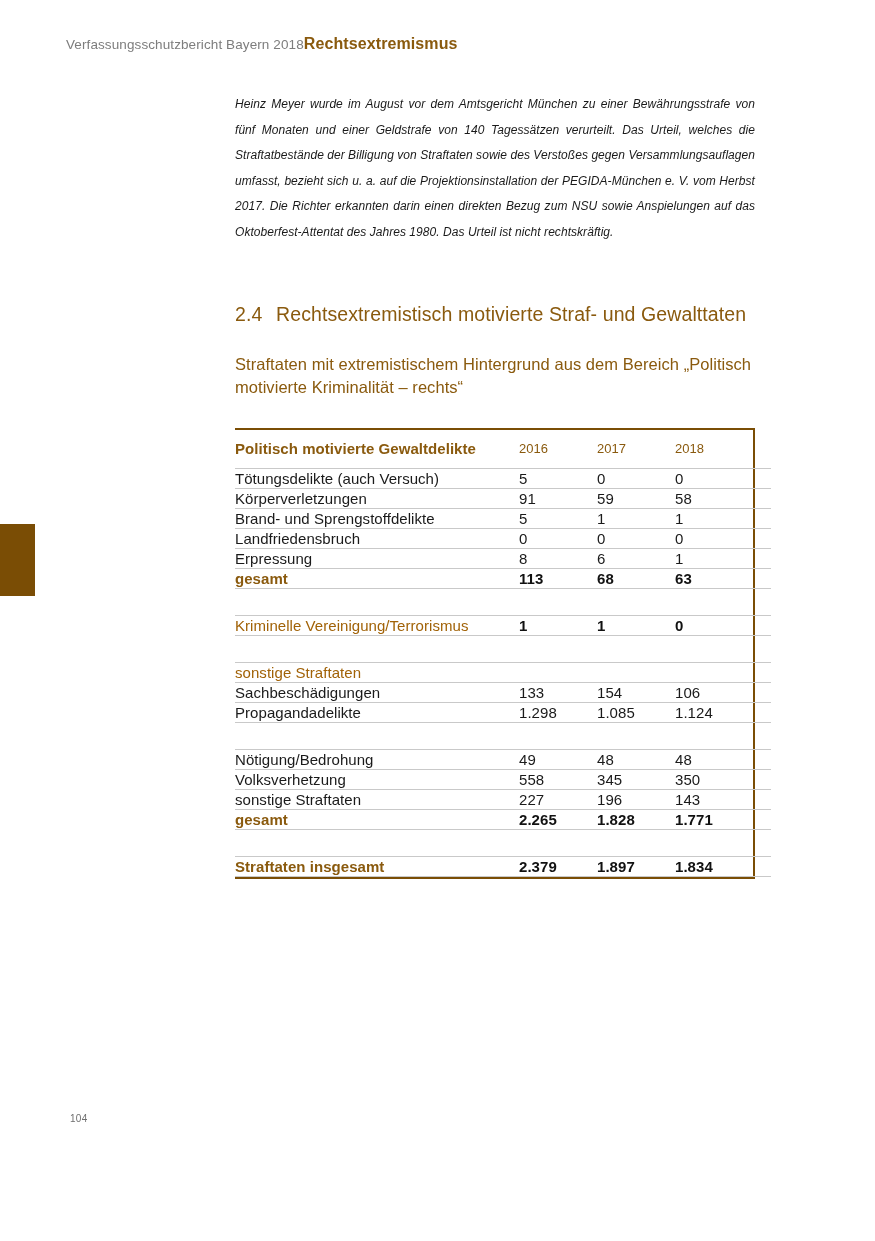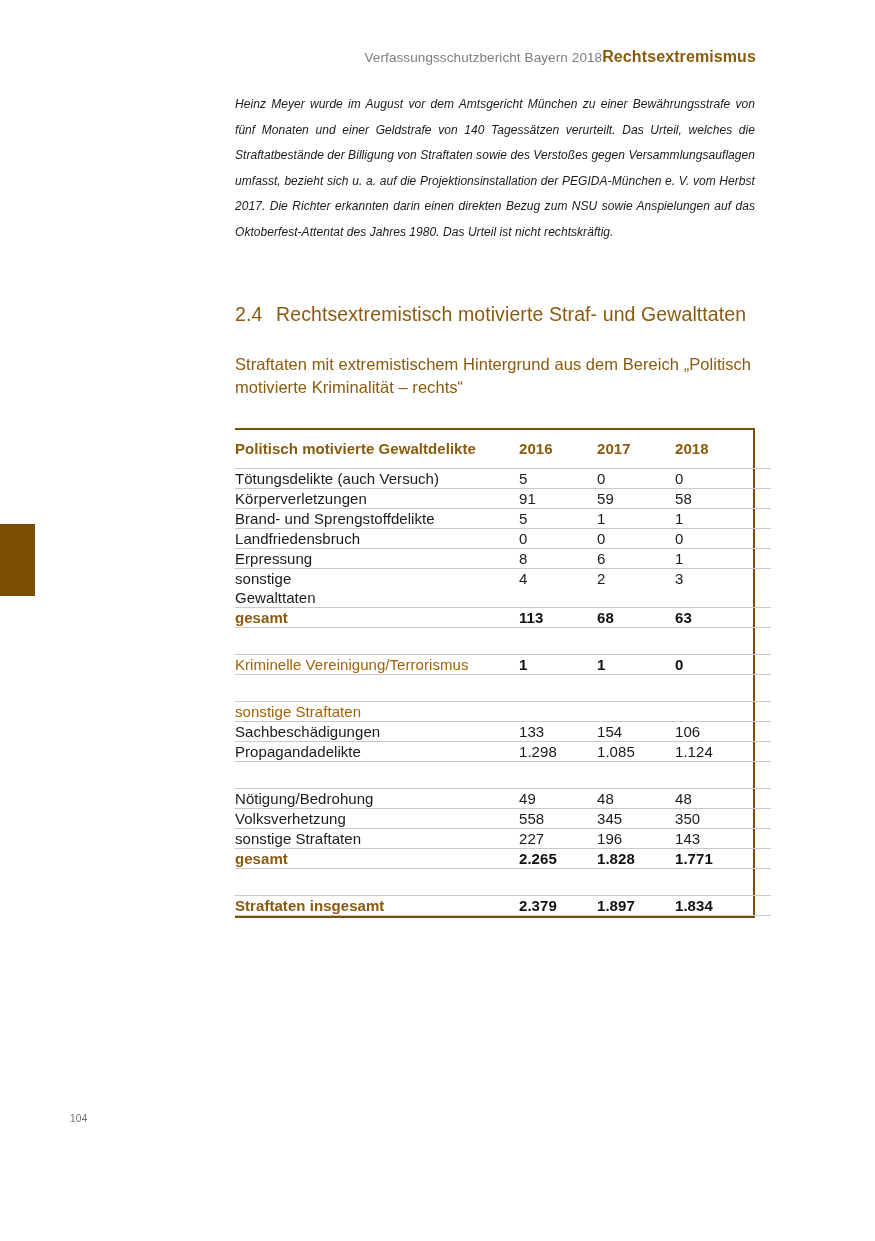--- a/index.html
+++ b/index.html
@@ -28,24 +28,24 @@
     top: 524px;
     width: 35px;
     height: 72px;
     background: #7a4d05;
   }
 
   
   .runhead {
     position: absolute;
     left: 66px;
-    top: 48px;
+    top: 35px;
     width: 690px;
     display: flex;
-    justify-content: flex-end;
+    justify-content: flex-start;
     align-items: baseline;
   }
   .runhead-left {
     font-size: 13.5px;
     color: #7d7d7d;
     letter-spacing: 0.1px;
   }
   .runhead-right {
     font-size: 16px;
     font-weight: bold;
@@ -144,24 +144,23 @@
   
   tr.head .cell-lab {
     color: #8a5a0e;
     font-weight: bold;
     font-size: 15px;
     padding-top: 9px;
     padding-bottom: 10px;
   }
   tr.head .cell-num {
     color: #8a5a0e;
-    font-size: 15px;
+    font-size: 13px;
     padding-top: 9px;
     padding-bottom: 10px;
-    font-weight: bold;
   }
 
   
   tr.sum .cell-lab {
     color: #8a5a0e;
     font-weight: bold;
   }
   tr.sum .cell-num {
     color: #111111;
     font-weight: bold;
@@ -264,28 +263,20 @@
               <td class="cell-num">0</td>
               <td></td>
             </tr>
             <tr class="rule">
               <td class="cell-lab">Erpressung</td>
               <td class="cell-num">8</td>
               <td class="cell-num">6</td>
               <td class="cell-num">1</td>
               <td></td>
             </tr>
-            <tr class="rule">
-              <td class="cell-lab"><span class="mlab">sonstige
-Gewalttaten</span></td>
-              <td class="cell-num">4</td>
-              <td class="cell-num">2</td>
-              <td class="cell-num">3</td>
-              <td></td>
-            </tr>
             <tr class="rule sum">
               <td class="cell-lab">gesamt</td>
               <td class="cell-num">113</td>
               <td class="cell-num">68</td>
               <td class="cell-num">63</td>
               <td></td>
             </tr>
             <tr class="spacer rule">
               <td colspan="5"></td>
             </tr>

